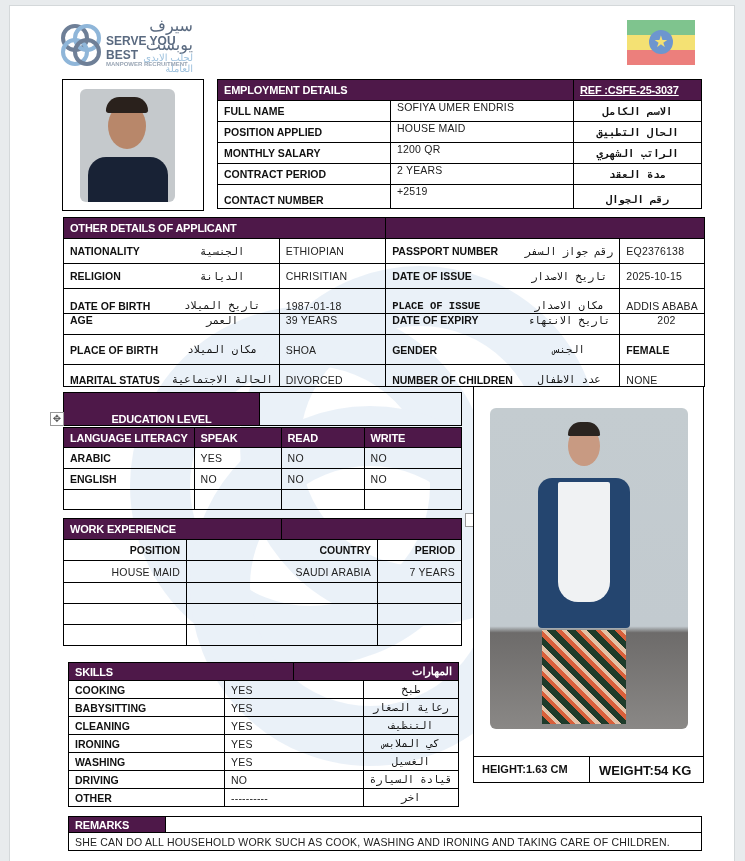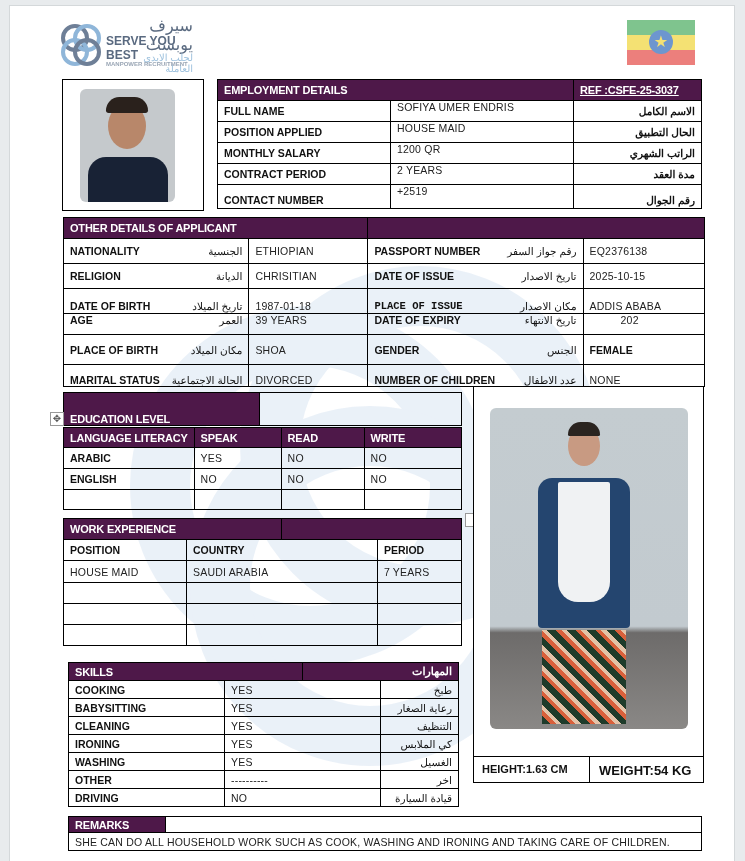--- a/index.html
+++ b/index.html
@@ -4,22 +4,22 @@
 <style>
   html, body { margin:0; padding:0; }
   body { width:745px; height:861px; background:#e8ebed; position:relative; overflow:hidden; font-family:"Liberation Sans", sans-serif; color:#111; }
   .page { position:absolute; left:9px; top:5px; width:724px; height:860px; background:#fff; border:1px solid #d4d8da; overflow:hidden; }
   .abs { position:absolute; }
   .hdr { background:#4e1849; color:#fff; font-weight:bold; font-size:11px; letter-spacing:-0.2px; }
   table { border-collapse:collapse; position:absolute; }
   td { border:1px solid #000; font-size:10.5px; padding:0 6px; vertical-align:middle; white-space:nowrap; overflow:hidden; }
   td.b { font-weight:bold; }
   td.v { color:#222; letter-spacing:0.2px; }
-  td.ar { text-align:right; direction:rtl; font-weight:bold; }
-  td.c { text-align:left; }
+  td.ar { text-align:center; direction:rtl; font-weight:bold;font-family:Liberation Mono, monospace; }
+  td.c { text-align:right; }
   .watermark { position:absolute; left:120px; top:260px; width:470px; height:470px; border-radius:50%; opacity:0.12; pointer-events:none; }
   .ring { position:absolute; border:60px solid #5a8fc8; border-radius:50%; }
   .photo { position:absolute; border-radius:6px; overflow:hidden; background:linear-gradient(#c9d1d6,#bcc6cc); }
   .logo-text-ar { color:#5a6a80; font-size:16px; }
   .logo-en { color:#5a6a80; font-weight:bold; font-size:12px; }
   .flag { position:absolute; width:68px; height:45px; }
   .mv { position:absolute; width:12px; height:12px; border:1px solid #999; background:#fff; font-size:10px; line-height:12px; text-align:center; color:#555; }
   .u { text-decoration:underline; }
 </style>
 </head>
@@ -147,21 +147,21 @@
       <td class="v" style="vertical-align:bottom;">DIVORCED</td>
       <td class="b" style="border-right:none;vertical-align:bottom;">NUMBER OF CHILDREN</td>
       <td class="ar" style="border-left:none;font-weight:normal;vertical-align:bottom;">عدد الاطفال</td>
       <td class="v" style="vertical-align:bottom;">NONE</td>
     </tr>
   </tbody>
     </table>
 
   <table style="left:53px;top:386px;width:399px;">
     <tbody>
-        <tr style="height:33px;">
+        <tr style="height:33px;text-align:center;">
       <td class="hdr" style="width:183px;vertical-align:bottom;">EDUCATION LEVEL</td>
       <td></td>
     </tr>
   </tbody>
     </table>
 
   <div class="mv" style="left:40px;top:406px;">✥</div>
 
   <table style="left:53px;top:421px;width:399px;">
     <tbody>
@@ -253,28 +253,28 @@
           <td class="b">IRONING</td>
           <td class="v" colspan="2">YES</td>
           <td class="ar" style="font-weight:normal;">كي الملابس</td>
         </tr>
     <tr style="height:18px;">
           <td class="b">WASHING</td>
           <td class="v" colspan="2">YES</td>
           <td class="ar" style="font-weight:normal;">الغسيل</td>
         </tr>
     <tr style="height:18px;">
+          <td class="b">DRIVING</td>
+          <td class="v" colspan="2">NO</td>
+          <td class="ar" style="font-weight:normal;">قيادة السيارة</td>
+        </tr>
+    <tr style="height:18px;">
           <td class="b">OTHER</td>
           <td class="v" colspan="2">----------</td>
           <td class="ar" style="font-weight:normal;">اخر</td>
-        </tr>
-    <tr style="height:18px;">
-          <td class="b">DRIVING</td>
-          <td class="v" colspan="2">NO</td>
-          <td class="ar" style="font-weight:normal;">قيادة السيارة</td>
         </tr>
   </tbody>
     </table>
 
   <div class="abs" style="left:463px;top:380px;width:229px;height:395px;border:1px solid #000;background:#fff;">
     <div class="photo" style="left:16px;top:21px;width:198px;height:321px;background:linear-gradient(#c4ccd0 0%,#c2cacf 68%,#6d6b6a 70%,#8a8886 100%);">
       <div style="position:absolute;left:78px;top:18px;width:32px;height:40px;border-radius:50%;background:#c89a82;"></div>
       <div style="position:absolute;left:78px;top:14px;width:32px;height:14px;border-radius:16px 16px 2px 2px;background:#2a2420;"></div>
       <div style="position:absolute;left:48px;top:70px;width:92px;height:150px;border-radius:14px 14px 4px 4px;background:#24456f;"></div>
       <div style="position:absolute;left:68px;top:74px;width:52px;height:120px;background:#f0f2f3;border-radius:2px 2px 20px 20px;"></div>

